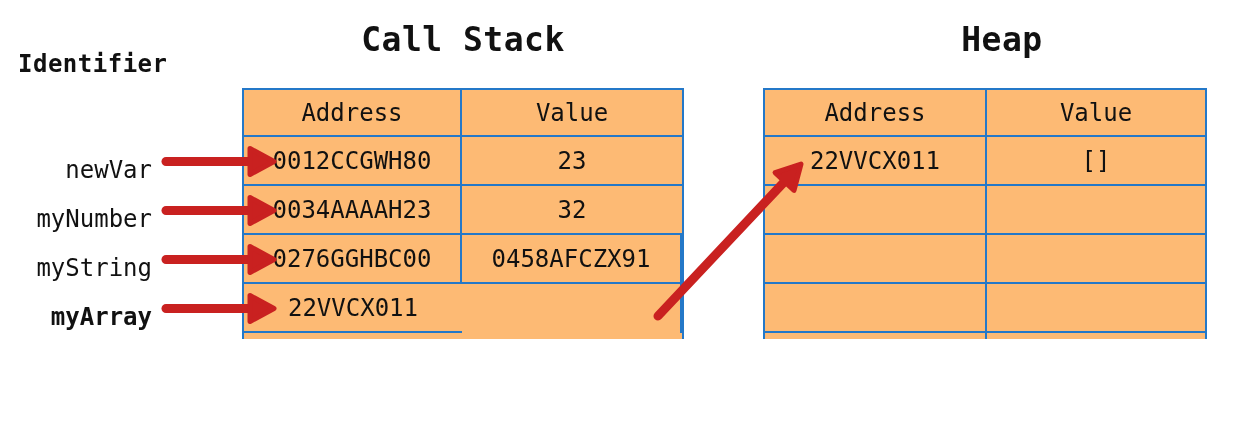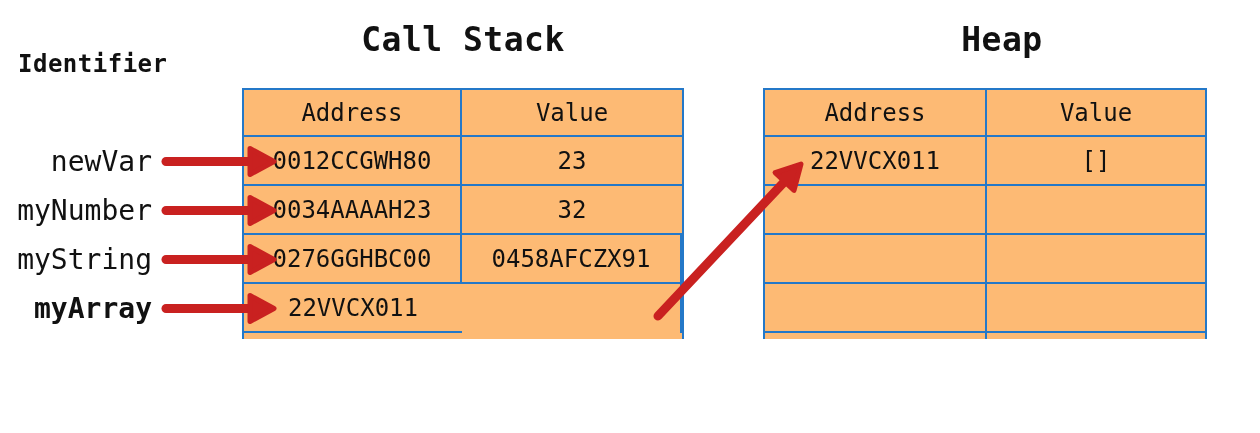--- a/index.html
+++ b/index.html
@@ -38,22 +38,23 @@
     border-bottom:2px solid var(--blue);
     box-sizing:border-box;
     white-space:pre;
   }
   .c1{border-right:2px solid var(--blue);}
   .rowlast{border-bottom:none;}
   .identifier-label{
     position:absolute;
     right:1108px;
     height:32px;line-height:32px;
-    font-size:28px;text-align:center;
+    font-size:24px;text-align:center;
     white-space:pre;
+    margin-top:8px;
   }
   #arrow-layer{
     position:absolute;left:0;top:0;
     pointer-events:none;
   }
 </style>
 </head>
 <body>
 
 <div class="canvas" style="--blue: #2478C8; color: rgb(17, 17, 17);">

